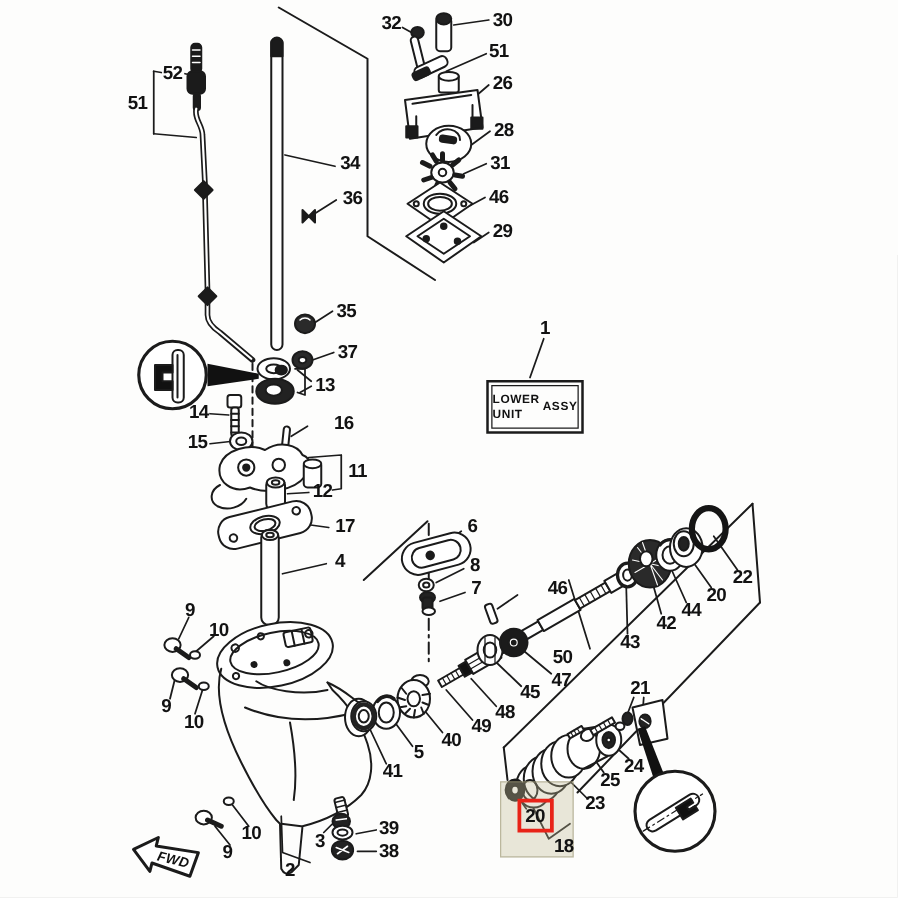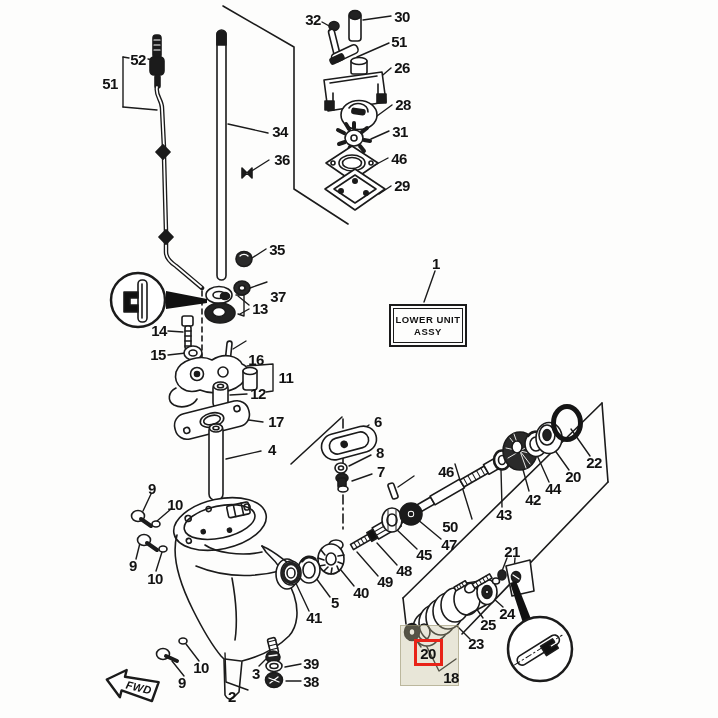--- a/index.html
+++ b/index.html
@@ -5,21 +5,21 @@
   html,body{margin:0;padding:0;background:#e8e8e8;}
   #stage{position:relative;width:718px;height:718px;background:#fdfdfc;overflow:hidden;
          font-family:"Liberation Sans",sans-serif;}
   svg{position:absolute;left:0;top:0;}
   .lineart{stroke:#1b1b1b;fill:none;stroke-width:1.6;stroke-linecap:round;stroke-linejoin:round;}
   .callout{position:absolute;transform:translate(-50%,-50%);font-weight:700;font-size:15px;
            color:#121212;letter-spacing:-0.5px;white-space:nowrap;line-height:1;}
   #assy-box-outer{position:absolute;left:389px;top:304px;width:78px;height:43px;
                   border:2.5px solid #1b1b1b;box-sizing:border-box;background:#fdfdfc;}
   #assy-box-inner{position:absolute;left:2px;top:2px;right:2px;bottom:2px;
-                  border:1.5px solid #1b1b1b;display:flex;flex-direction:column;
+                  border:1.5px solid #1b1b1b;display:flex;flex-direction:row;
                   align-items:center;justify-content:center;gap:1px;}
   .assy-line{font-weight:700;font-size:9.5px;letter-spacing:0.5px;color:#111;line-height:1.2;}
   #overlay-19{position:absolute;left:400px;top:625px;width:59px;height:61px;box-sizing:border-box;}
   #redbox-19{position:absolute;left:414px;top:639px;width:29px;height:27px;box-sizing:border-box;
              border:3.5px solid #e82318;}
 </style>
 </head>
 <body>
 
 <div id="stage">
@@ -383,25 +383,25 @@
       <span class="callout" style="left: 402px; top: 67px;">26</span>
       <span class="callout" style="left: 403px; top: 104px;">28</span>
       <span class="callout" style="left: 400px; top: 131px;">31</span>
       <span class="callout" style="left: 399px; top: 158px;">46</span>
       <span class="callout" style="left: 402px; top: 185px;">29</span>
       <span class="callout" style="left: 138px; top: 59px;">52</span>
       <span class="callout" style="left: 110px; top: 83px;">51</span>
       <span class="callout" style="left: 280px; top: 131px;">34</span>
       <span class="callout" style="left: 282px; top: 159px;">36</span>
       <span class="callout" style="left: 277px; top: 249px;">35</span>
-      <span class="callout" style="left: 278px; top: 296px;">37</span>
+      <span class="callout" style="left: 278px; top: 282px;">37</span>
       <span class="callout" style="left: 260px; top: 308px;">13</span>
       <span class="callout" style="left: 159px; top: 330px;">14</span>
       <span class="callout" style="left: 158px; top: 354px;">15</span>
-      <span class="callout" style="left: 256px; top: 339px; margin-top: 20px;">16</span>
+      <span class="callout" style="left: 275px; top: 339px;">16</span>
       <span class="callout" style="left: 286px; top: 377px;">11</span>
       <span class="callout" style="left: 258px; top: 393px;">12</span>
       <span class="callout" style="left: 276px; top: 421px;">17</span>
       <span class="callout" style="left: 272px; top: 449px;">4</span>
       <span class="callout" style="left: 436px; top: 263px;">1</span>
       <span class="callout" style="left: 378px; top: 421px;">6</span>
       <span class="callout" style="left: 380px; top: 452px;">8</span>
       <span class="callout" style="left: 381px; top: 471px;">7</span>
       <span class="callout" style="left: 446px; top: 471px;">46</span>
       <span class="callout" style="left: 450px; top: 526px;">50</span>

